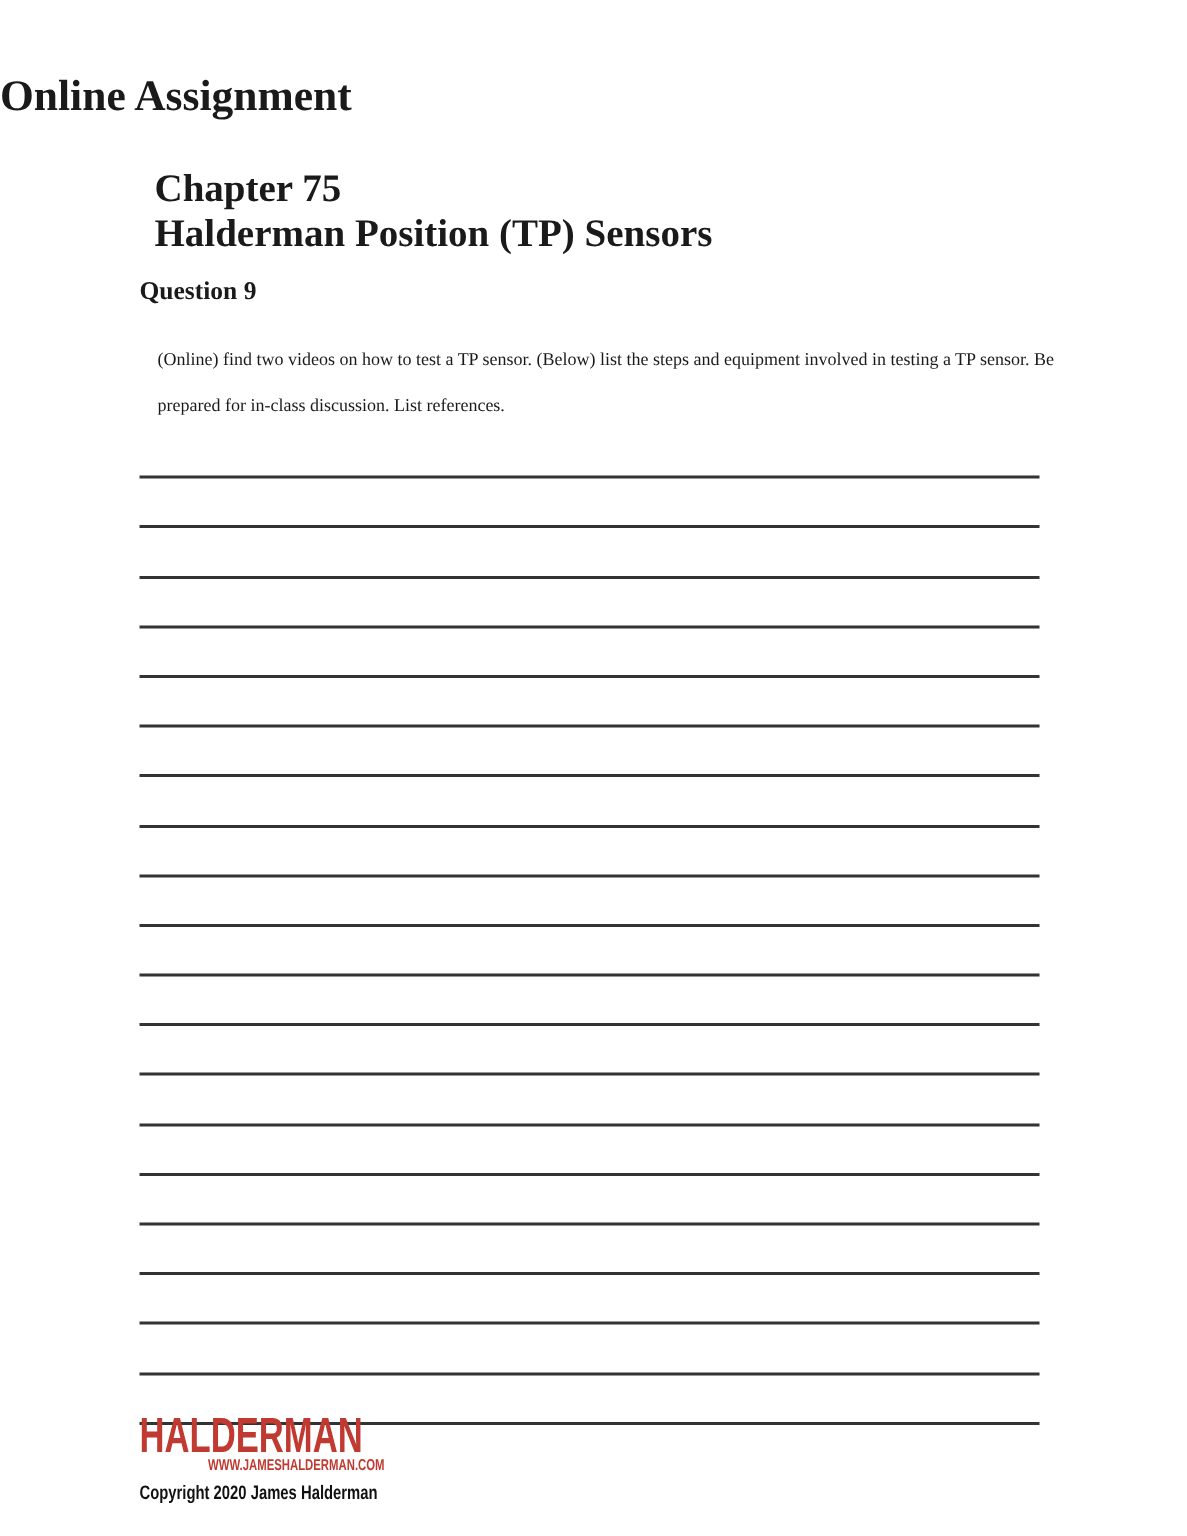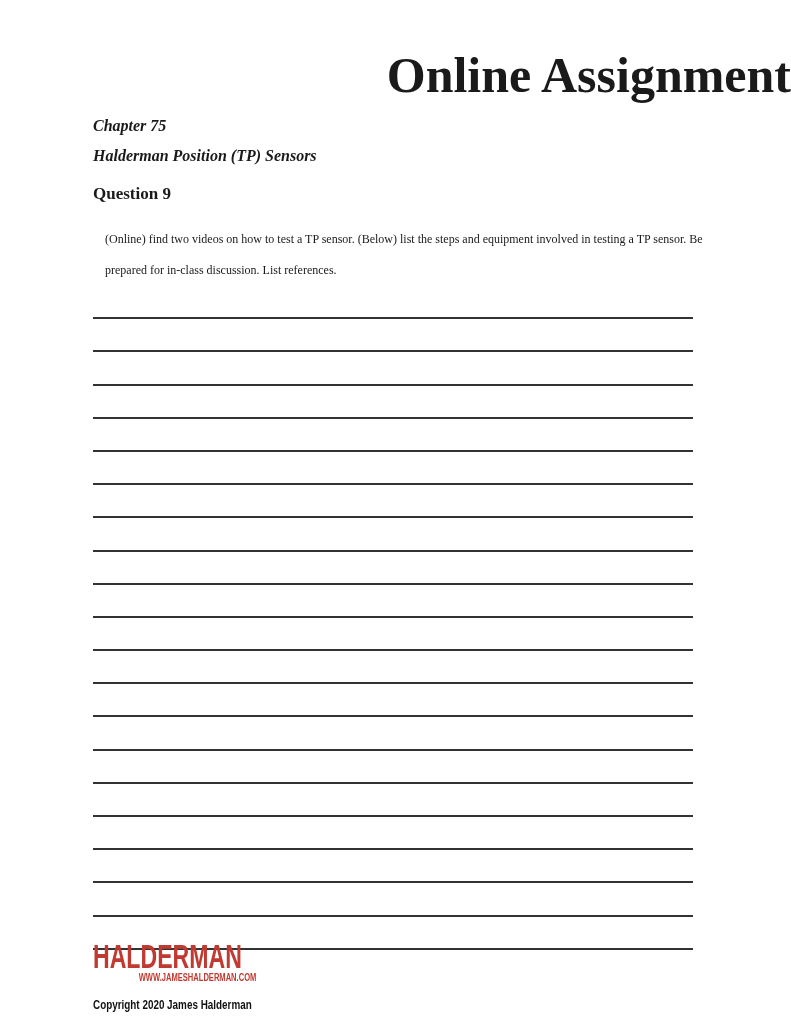--- a/index.html
+++ b/index.html
@@ -15,33 +15,32 @@
     color: var(--text-color, #1a1a1a);
     font-family: "Liberation Serif", serif;
     overflow: hidden;
   }
   .title {
     position: absolute;
     top: 50px;
     left: 0;
     width: 100%;
     margin: 0;
-    text-align: right;
-    font-size: 50px;
+    text-align: left;
+    font-size: 29px;
     line-height: 1;
     font-weight: bold;
   }
   .chapter-block {
     position: absolute;
     top: 111px;
-    left: 93px;
-    font-size: 16px;
+    left: 103px;
+    font-size: 26px;
     line-height: 30px;
     font-weight: bold;
-    font-style: italic;
   }
   .question-label {
     position: absolute;
     top: 184px;
     left: 93px;
     font-size: 17px;
     font-weight: bold;
   }
   .question-text {
     position: absolute;
@@ -94,21 +93,21 @@
   .website-text {
     display: inline-block;
     transform: scaleX(0.72);
     transform-origin: right center;
   }
   .copyright {
     color: #111111;
     font-weight: bold;
     font-size: 13px;
     line-height: 13px;
-    margin-top: 16px;
+    margin-top: 6px;
     white-space: nowrap;
   }
   .copyright-inner {
     display: inline-block;
     transform: scaleX(0.76);
     transform-origin: left center;
   }
 </style>
 </head>
 <body>

